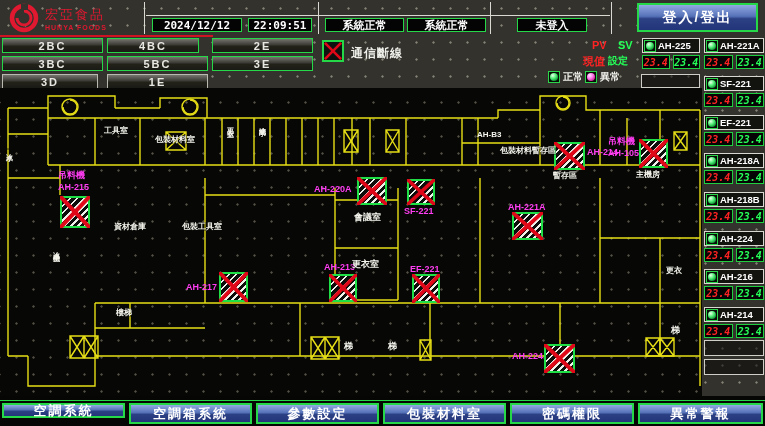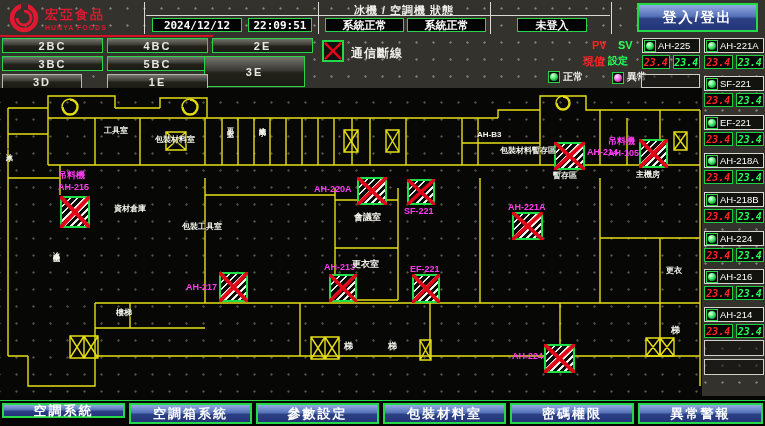--- a/index.html
+++ b/index.html
@@ -20,21 +20,21 @@
   display:flex;align-items:center;justify-content:center;cursor:pointer}
 .fbtn.alt{border-color:#b9b9b0}
 .bluebtn{background:linear-gradient(180deg,#92a9e2 0%,#5672b8 45%,#2c4084 55%,#23357a 100%);
   border:2px solid #25d847;color:#fff;font-weight:bold;
   display:flex;align-items:center;justify-content:center;letter-spacing:2px;cursor:pointer}
 .led{width:12px;height:12px;border:1px solid #2bd54a;background:#0a0a08;position:relative;flex:none}
 .led::after{content:"";position:absolute;inset:1px;border-radius:50%;
   background:radial-gradient(circle at 35% 30%,#eaffe8,#55ef7a 40%,#17a03c 72%,#0a5220)}
 .led.pink::after{background:radial-gradient(circle at 35% 30%,#ffe6ff,#ff7dee 40%,#d3309f 72%,#6e1050)}
 .ucell{display:flex;align-items:center;gap:2px;height:15px;border:1px solid #d8d8d0;background:#12120f;padding:0 1px}
-.uname{font-size:9.5px;font-weight:normal;color:#fff;white-space:nowrap}
+.uname{font-size:9.5px;font-weight:bold;color:#fff;white-space:nowrap}
 .uvals{display:flex;gap:3px;height:14px;margin-top:2px}
 .val{flex:1;display:flex;align-items:center;justify-content:center;background:#050505;border:1px solid #1fcf40;
   font-family:"DejaVu Sans Mono",monospace;font-weight:bold;font-size:10px;font-style:italic;white-space:nowrap}
 .val.pv{color:#ff2323}.val.sv{color:#25ff58}
 .slot{border:1px solid #cfcfc8;background:rgba(8,8,6,.55)}
 .plan{background-color:#070705;
   background-image:radial-gradient(circle,rgba(160,155,135,.5) .8px,transparent 1.5px);
   background-size:17px 17px;background-position:8px 6px}
 .equip{position:absolute;border:2px solid #1fdf46;
   background:repeating-linear-gradient(135deg,#f2f2ec 0 2px,#0d0d0b 2px 5px)}
@@ -49,66 +49,65 @@
 <body>
 
 <div class="abs" style="left:0;top:0;width:765px;height:36px">
   <div class="abs" style="left:8px;top:2px;display:flex;gap:5px;align-items:center">
     <svg width="32" height="32" viewBox="0 0 32 32">
       <circle cx="16" cy="16" r="12" fill="none" stroke="#e01830" stroke-width="4.5"></circle>
       <path d="M16,9 a7,7 0 1 1 -7,7" fill="none" stroke="#e01830" stroke-width="3"></path>
       <rect x="13" y="2" width="7" height="6" fill="#33322d"></rect>
     </svg>
     <div>
-      <div style="color:#e01830;font-size:13px;font-weight:bold;letter-spacing:2px">宏亞食品</div>
+      <div style="color:#e01830;font-size:13px;font-weight:normal;letter-spacing:2px">宏亞食品</div>
       <div style="color:#e01830;font-size:7px;font-weight:bold;letter-spacing:1px">HUNYA FOODS</div>
     </div>
   </div>
 
   <div class="abs wline" style="left:144px;top:2px;width:1px;height:32px"></div>
   <div class="abs wline" style="left:318px;top:2px;width:1px;height:32px"></div>
   <div class="abs wline" style="left:490px;top:2px;width:1px;height:32px"></div>
   <div class="abs wline" style="left:611px;top:2px;width:1px;height:32px"></div>
   <div class="abs wline" style="left:146px;top:15px;width:464px;height:1px"></div>
 
   <div class="abs gbox" style="left:152px;top:18px;width:90px;height:14px">2024/12/12</div>
   <div class="abs gbox" style="left:248px;top:18px;width:64px;height:14px">22:09:51</div>
 
-  <div class="abs hlabel" style="left:320px;top:3px;width:168px">冰機 / 空調機 狀態</div>
   <div class="abs gbox" style="left:325px;top:18px;width:79px;height:14px;font-family:'Liberation Sans',sans-serif">系統正常</div>
   <div class="abs gbox" style="left:407px;top:18px;width:79px;height:14px;font-family:'Liberation Sans',sans-serif">系統正常</div>
 
   <div class="abs gbox" style="left:517px;top:18px;width:70px;height:14px;font-family:'Liberation Sans',sans-serif">未登入</div>
 
   <div class="abs bluebtn" style="left:637px;top:3px;width:121px;height:29px;font-size:14px">登入/登出</div>
 </div>
 <div class="abs redline" style="left:0;top:35px;width:213px;height:2px"></div>
 
 <div class="abs fbtn" style="left:2px;top:38px;width:101px;height:15px">2BC</div>
-<div class="abs fbtn" style="left:107px;top:38px;width:101px;height:15px">4BC</div>
+<div class="abs fbtn" style="left:107px;top:38px;width:92px;height:15px">4BC</div>
 <div class="abs fbtn" style="left:212px;top:38px;width:101px;height:15px">2E</div>
 <div class="abs fbtn" style="left:2px;top:56px;width:101px;height:15px">3BC</div>
 <div class="abs fbtn" style="left:107px;top:56px;width:101px;height:15px">5BC</div>
-<div class="abs fbtn" style="left:204px;top:56px;width:101px;height:31px">3E</div>
-<div class="abs fbtn alt" style="left:2px;top:74px;width:80px;height:15px">3D</div>
+<div class="abs fbtn" style="left:212px;top:56px;width:101px;height:15px">3E</div>
+<div class="abs fbtn alt" style="left:2px;top:74px;width:96px;height:15px">3D</div>
 <div class="abs fbtn alt" style="left:107px;top:74px;width:101px;height:15px">1E</div>
 
 <div class="abs" style="left:322px;top:40px;width:22px;height:22px;border:2px solid #25d847;background:#101010">
   <svg width="18" height="18" viewBox="0 0 10 10" preserveAspectRatio="none">
     <line x1="0.5" y1="0.5" x2="9.5" y2="9.5" stroke="#e00818" stroke-width="1.4"></line>
     <line x1="9.5" y1="0.5" x2="0.5" y2="9.5" stroke="#e00818" stroke-width="1.4"></line>
   </svg>
 </div>
 <div class="abs hlabel" style="left:351px;top:45px;font-size:12px">通信斷線</div>
 
 <div class="abs" style="left:548px;top:70px;display:flex;gap:3px;align-items:center">
   <span class="led"></span>
   <span class="legendtxt">正常</span>
 </div>
-<div class="abs" style="left:612px;top:70px;display:flex;gap:3px;align-items:flex-end">
+<div class="abs" style="left:585px;top:70px;display:flex;gap:3px;align-items:center">
   <span class="led pink"></span>
   <span class="legendtxt">異常</span>
 </div>
 
 <div class="abs" style="left:592px;top:39px;color:#ff2323;font-size:11px;font-weight:bold">PV</div>
 <div class="abs" style="left:618px;top:39px;color:#25ff58;font-size:11px;font-weight:bold">SV</div>
 <div class="abs" style="left:583px;top:54px;color:#ff2323;font-size:11px;font-weight:bold">現值</div>
 <div class="abs" style="left:608px;top:54px;color:#25ff58;font-size:10px;font-weight:bold">設定</div>
 
 <div class="abs" style="left:642px;top:38px;width:58px">
@@ -316,21 +315,21 @@
   <div class="elabel" style="left:608px;top:60px">AH-105</div>
   <div class="elabel" style="left:508px;top:114px">AH-221A</div>
   <div class="elabel" style="left:512px;top:263px">AH-224</div>
 
   <div class="rlabel" style="left:104px;top:38px">工具室</div>
   <div class="rlabel" style="left:155px;top:47px">包裝材料室</div>
   <div class="rlabel" style="left:477px;top:42px">AH-B3</div>
   <div class="rlabel" style="left:500px;top:58px">包裝材料暫存區</div>
   <div class="rlabel" style="left:354px;top:125px;font-size:9px">會議室</div>
   <div class="rlabel" style="left:352px;top:172px;font-size:9px">更衣室</div>
-  <div class="rlabel" style="left:114px;top:116px">資材倉庫</div>
+  <div class="rlabel" style="left:114px;top:134px">資材倉庫</div>
   <div class="rlabel" style="left:182px;top:134px">包裝工具室</div>
   <div class="rlabel v" style="left:52px;top:158px">冰水主機</div>
   <div class="rlabel" style="left:116px;top:220px">樓梯</div>
   <div class="rlabel" style="left:344px;top:254px;font-size:9px">梯</div>
   <div class="rlabel" style="left:388px;top:254px;font-size:9px">梯</div>
   <div class="rlabel" style="left:666px;top:178px">更衣</div>
   <div class="rlabel" style="left:671px;top:238px;font-size:9px">梯</div>
   <div class="rlabel" style="left:636px;top:82px">主機房</div>
   <div class="rlabel" style="left:553px;top:83px">暫存區</div>
   <div class="rlabel v" style="left:226px;top:34px">更衣室</div>

